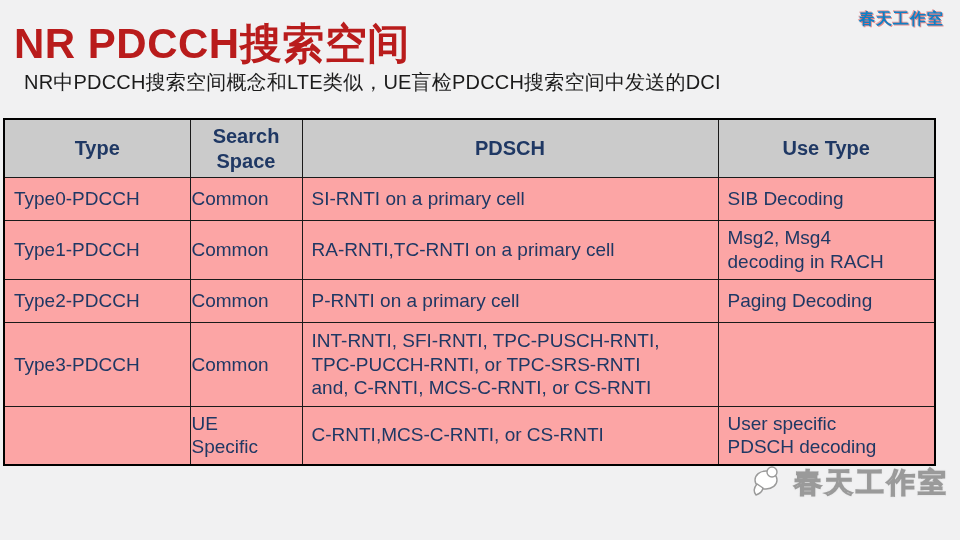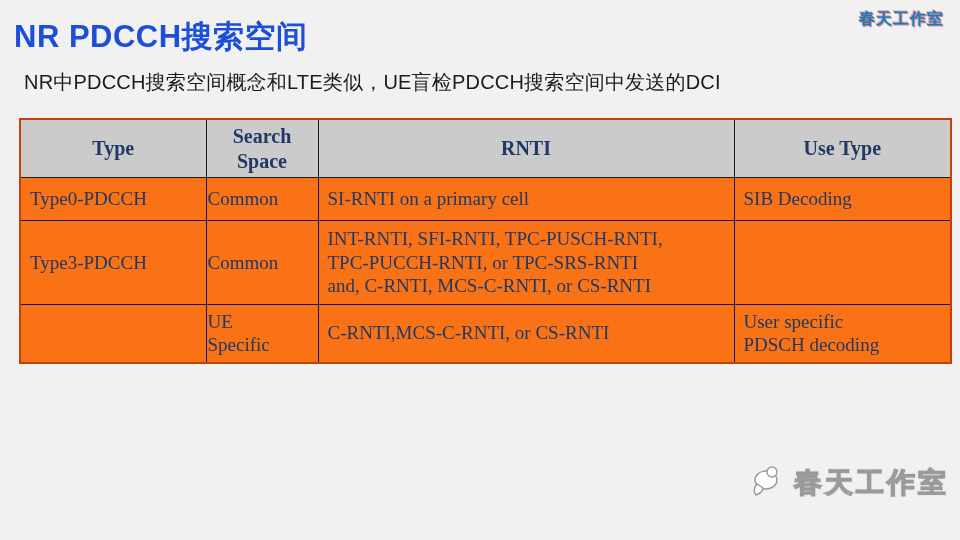--- a/index.html
+++ b/index.html
@@ -3,49 +3,48 @@
 <meta charset="utf-8">
 <style>
   html,body { margin:0; padding:0; }
   body {
     width:960px; height:540px; position:relative; overflow:hidden;
     background:#f1f1f2;
     font-family:"Liberation Sans", sans-serif;
   }
   .slide-title {
     position:absolute; left:14px; top:16px;
-    font-size:31px; font-weight:bold; color:#1d4ed8;
+    font-size:42px; font-weight:bold; color:#b91c1c;
     letter-spacing:0.5px;
   }
   .brand-top {
     position:absolute; right:16px; top:9px;
     font-size:16px; font-weight:bold; color:#0f7fc4;
     text-shadow: 1px 1px 0 rgba(216,60,60,.55), -1px -1px 0 rgba(216,60,60,.45);
     letter-spacing:1px;
   }
   .subtitle {
     position:absolute; left:24px; top:69px;
     font-size:20px; color:#1b1b1b;
     letter-spacing:0.2px; white-space:nowrap;text-align:center;
   }
   table.ss {
-    position:absolute; left:19px; top:118px; width:931px;
+    position:absolute; left:3px; top:118px; width:931px;
     border-collapse:collapse; table-layout:fixed;
-    border:2px solid #c2410c;
-    font-family:Liberation Serif, serif;
+    border:2px solid #000000;
   }
   table.ss th, table.ss td {
     border:1px solid #1a1a1a;
     color:#1f3864;
     font-size:19px;
     line-height:1.25;
     vertical-align:middle;
     white-space:pre-line;
     overflow:hidden;
-    background:#f97316;
+    background:#fca5a5;
   }
   table.ss thead th {
     background:#cbcbcb;
     font-weight:bold;
     font-size:20px;
     text-align:center;
     height:55px;
   }
   td.c-left  { text-align:left; padding-left:9px; padding-right:4px; }
   td.c-center{ }
@@ -77,30 +76,43 @@
     <col style="width:186px">
       <col style="width:112px">
       <col style="width:416px">
       <col style="width:217px">
   </colgroup>
   <thead>
     <tr>
       <th>Type</th>
       <th>Search
 Space</th>
-      <th>RNTI</th>
+      <th>PDSCH</th>
       <th>Use Type</th>
     </tr>
   </thead>
   <tbody>
     <tr class="h43">
       <td class="c-left">Type0-PDCCH</td>
       <td class="c-center">Common</td>
       <td class="c-left">SI-RNTI on a primary cell</td>
       <td class="c-left">SIB Decoding</td>
+    </tr>
+    <tr class="h59">
+      <td class="c-left">Type1-PDCCH</td>
+      <td class="c-center">Common</td>
+      <td class="c-left">RA-RNTI,TC-RNTI on a primary cell</td>
+      <td class="c-left">Msg2, Msg4
+decoding in RACH</td>
+    </tr>
+    <tr class="h43">
+      <td class="c-left">Type2-PDCCH</td>
+      <td class="c-center">Common</td>
+      <td class="c-left">P-RNTI on a primary cell</td>
+      <td class="c-left">Paging Decoding</td>
     </tr>
     <tr class="h84">
       <td class="c-left">Type3-PDCCH</td>
       <td class="c-center">Common</td>
       <td class="c-left">INT-RNTI, SFI-RNTI, TPC-PUSCH-RNTI,
 TPC-PUCCH-RNTI, or TPC-SRS-RNTI
 and, C-RNTI, MCS-C-RNTI, or CS-RNTI</td>
       <td class="c-left"></td>
     </tr>
     <tr class="h58">

